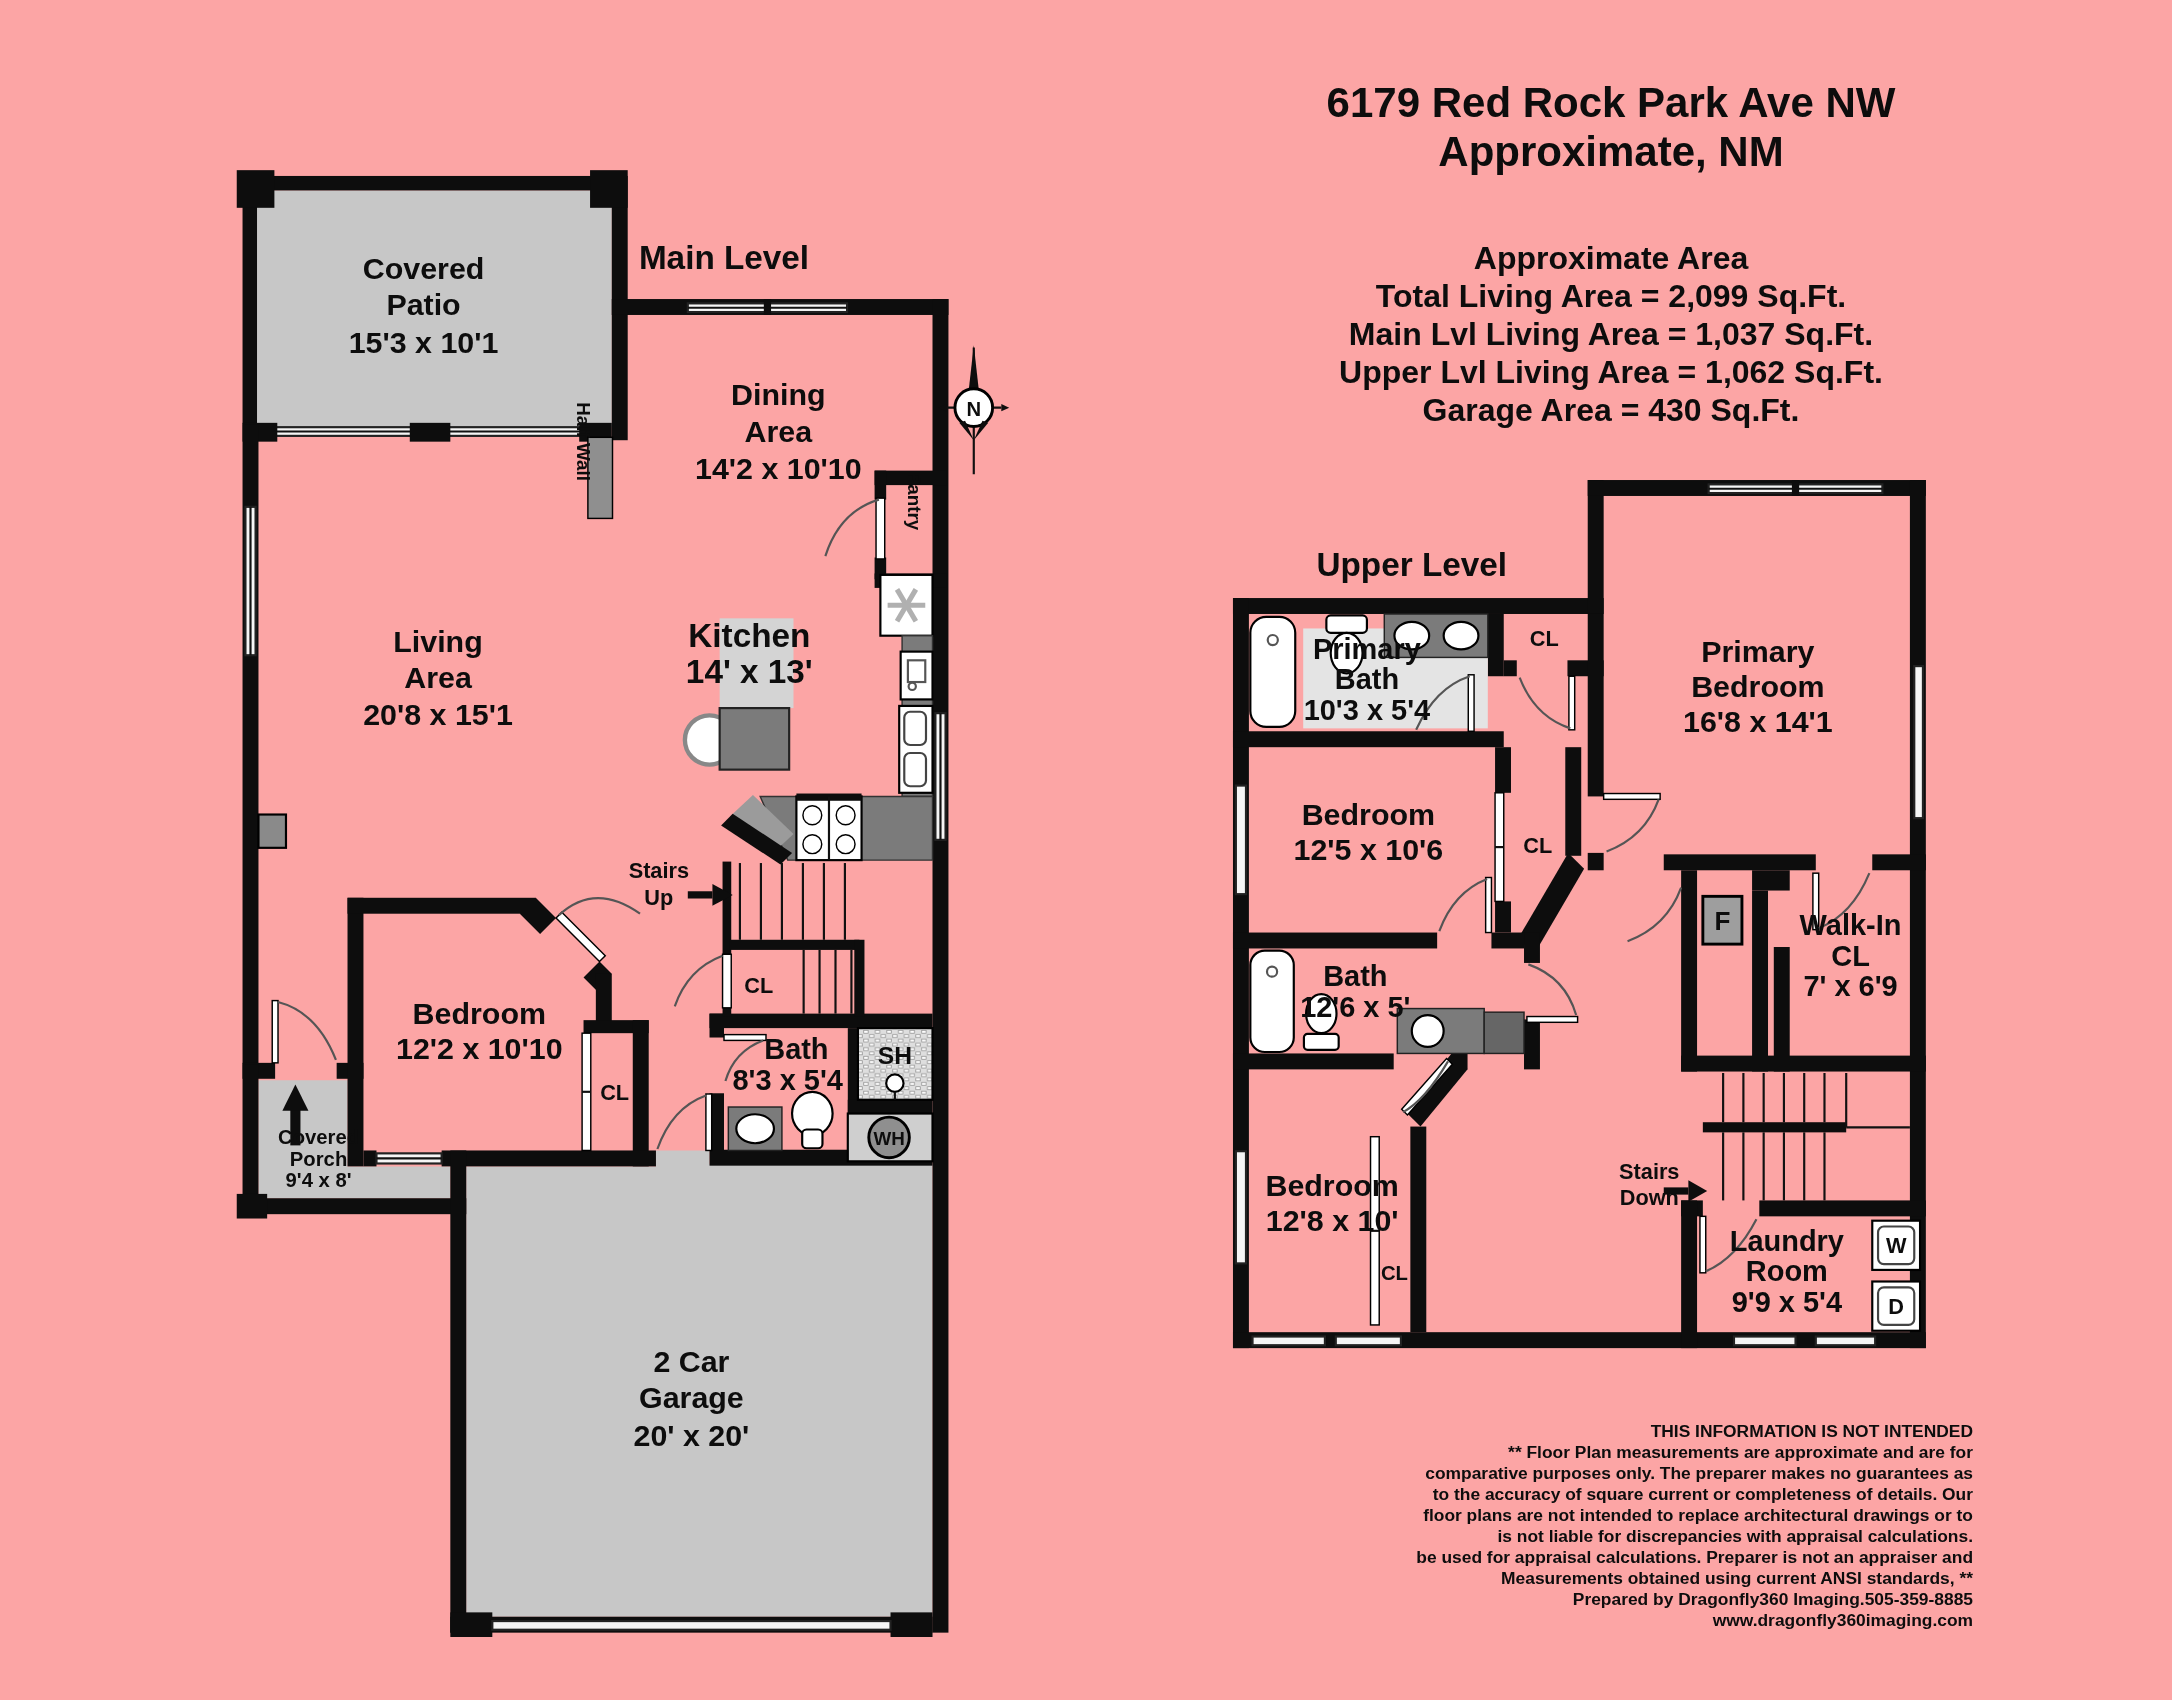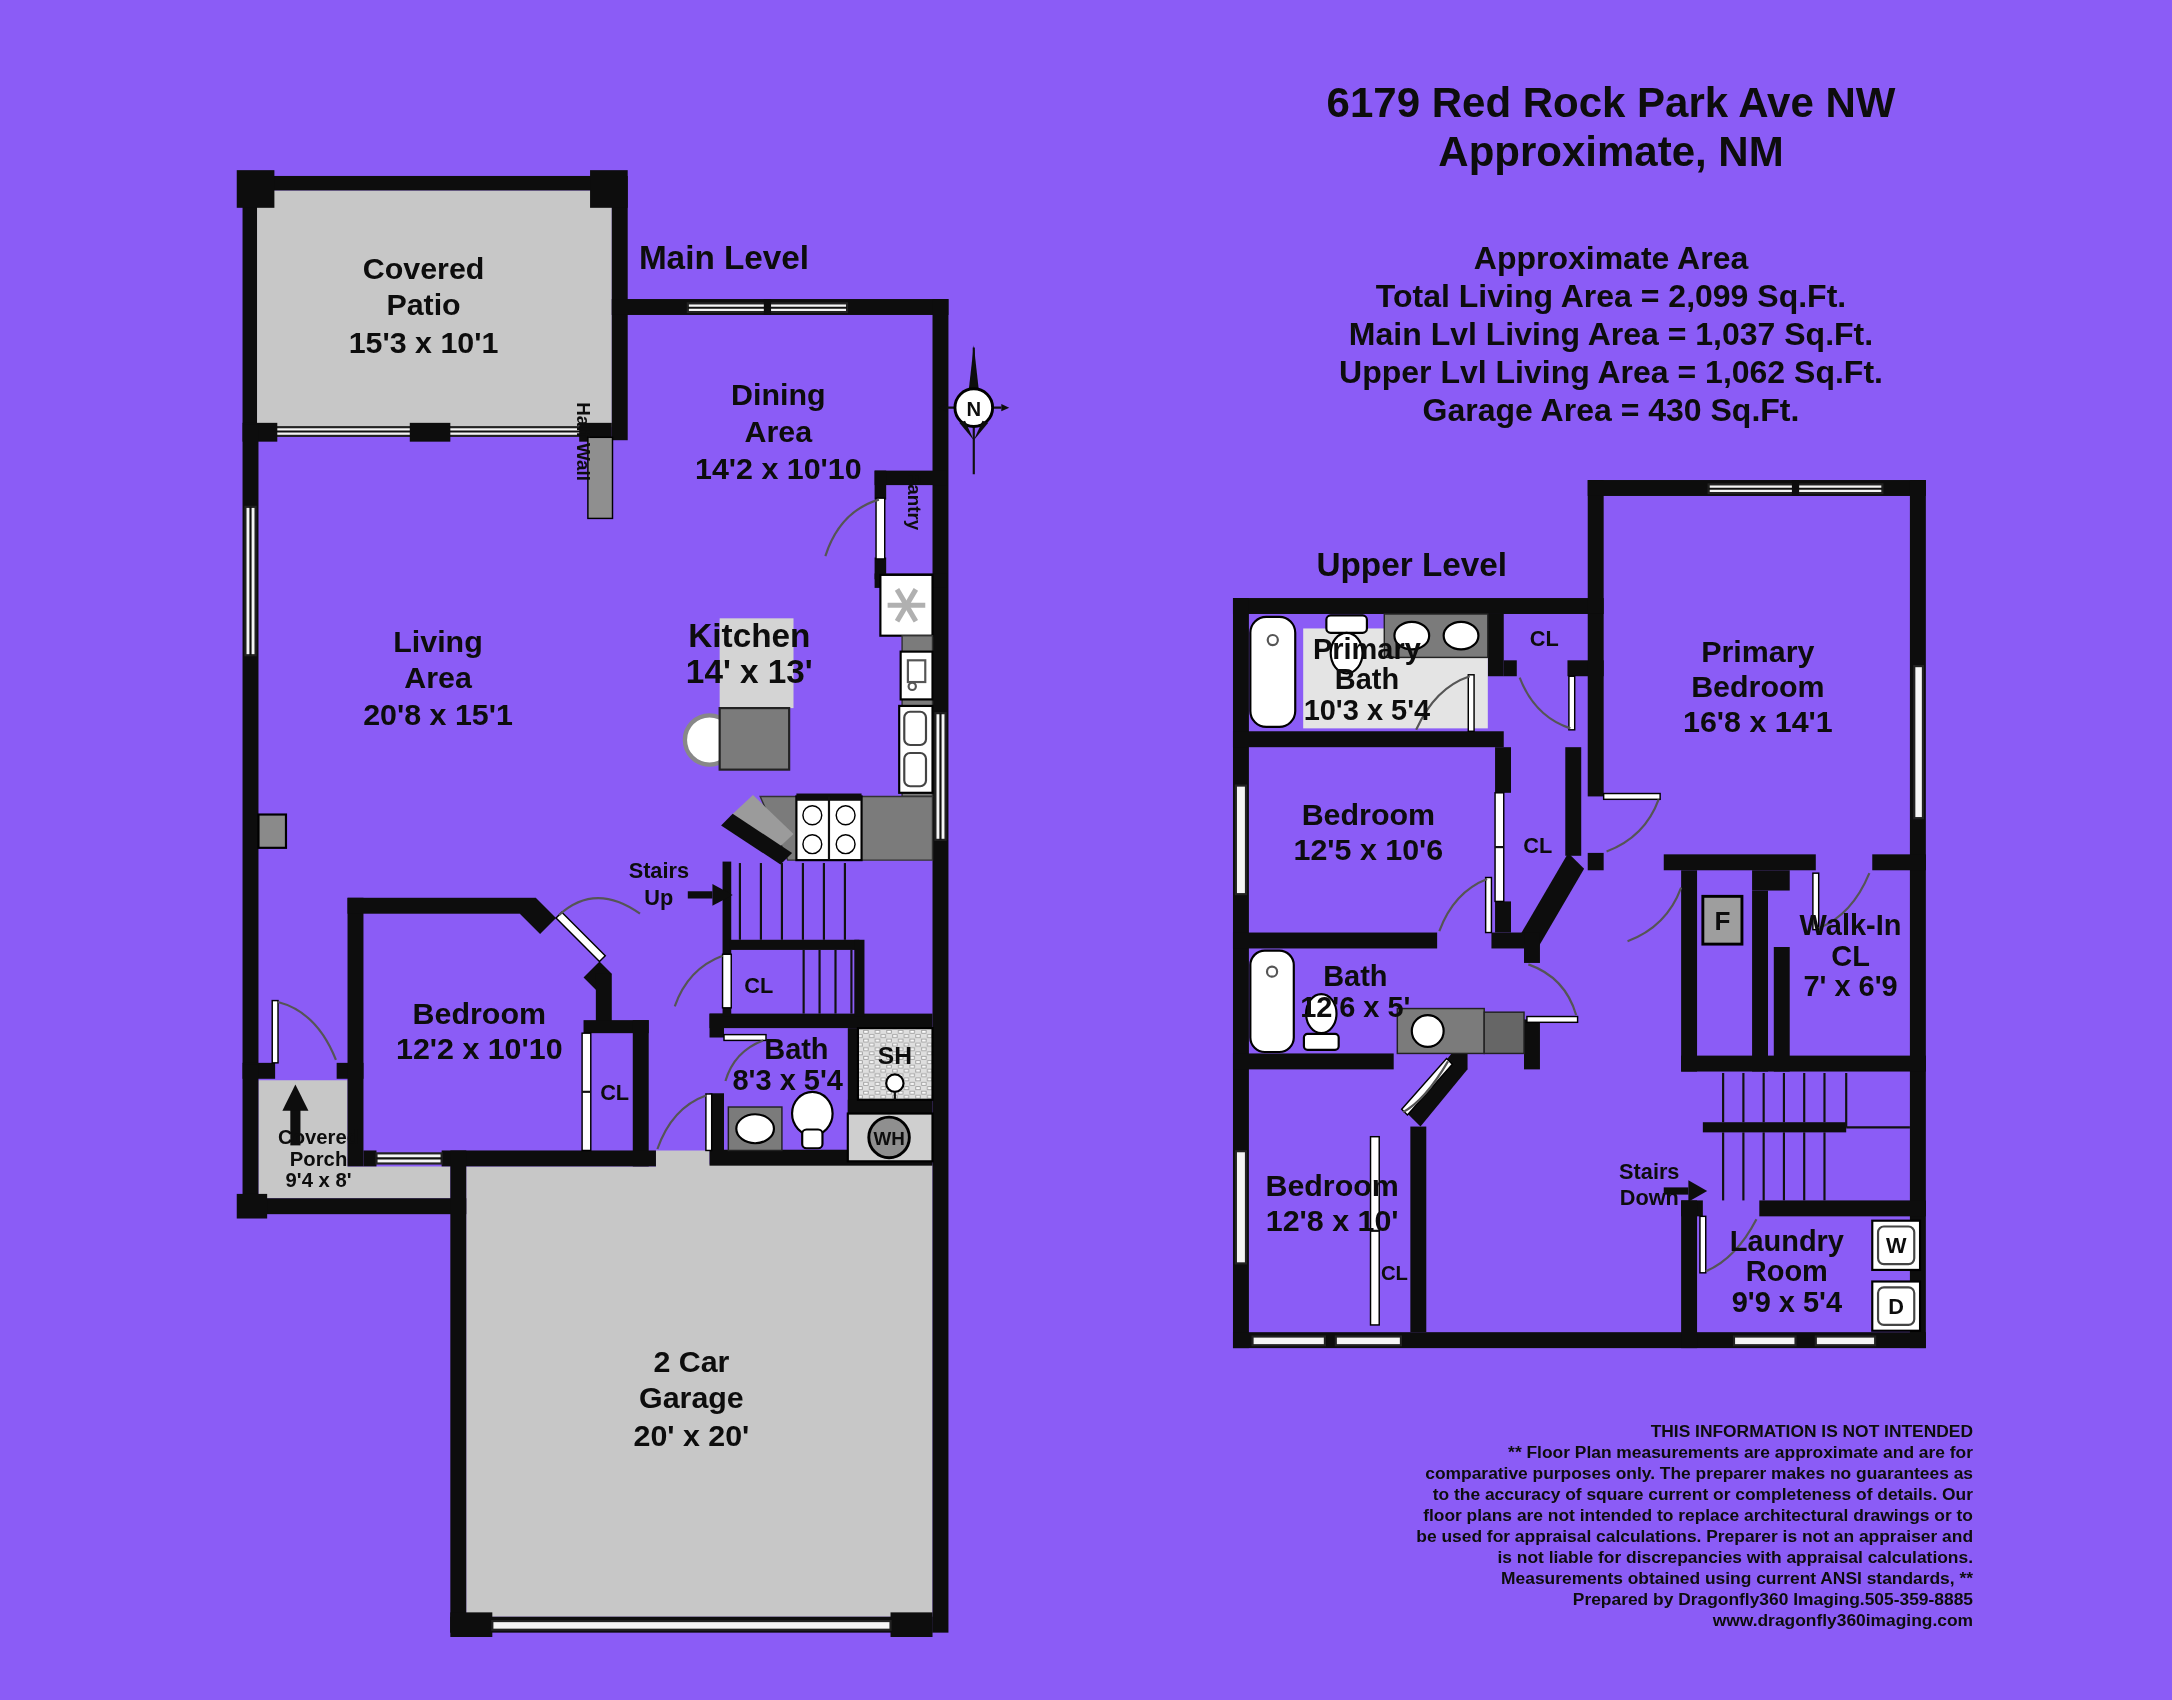--- a/index.html
+++ b/index.html
@@ -1,16 +1,16 @@
 <!DOCTYPE html>
 <html style="font-size:11.6px"><head>
 <meta charset="utf-8">
 <style>
   html,body{margin:0;padding:0;background:#fff;}
-  .canvas{position:relative;width:2172px;height:1700px;background:#8b5cf6;overflow:hidden;
+  .canvas{position:relative;width:2172px;height:1700px;background:#fca5a5;overflow:hidden;
           font-family:"Liberation Sans",sans-serif;color:#111;}
   .txtblock{position:absolute;text-align:center;font-weight:bold;color:#0d0d0d;}
   #address{left:1249px;top:78px;width:724px;font-size:42px;line-height:49px;}
   #areas{left:1249px;top:239px;width:724px;font-size:32px;line-height:38px;}
   #disclaimer{left:1249px;top:1421px;width:724px;font-size:17.4px;line-height:21px;text-align:right;}
   svg text{font-family:"Liberation Sans",sans-serif;font-weight:bold;fill:#0d0d0d;}
   .wall{fill:#0d0d0d;}
   .garea{fill:#c7c7c7;}
   .thin{stroke:#111;stroke-width:3;fill:none;}
   .arc{stroke:#555;stroke-width:3;fill:none;}
@@ -408,21 +408,21 @@
       </g>
     </g>
   </svg>
 
   <div id="disclaimer" class="txtblock">
     <div>THIS INFORMATION IS NOT INTENDED</div>
     <div>** Floor Plan measurements are approximate and are for</div>
     <div>comparative purposes only. The preparer makes no guarantees as</div>
     <div>to the accuracy of square current or completeness of details. Our</div>
     <div>floor plans are not intended to replace architectural drawings or to</div>
+    <div>is not liable for discrepancies with appraisal calculations.</div>
     <div>be used for appraisal calculations. Preparer is not an appraiser and</div>
-    <div>is not liable for discrepancies with appraisal calculations.</div>
     <div>Measurements obtained using current ANSI standards, **</div>
     <div>Prepared by Dragonfly360 Imaging.505-359-8885</div>
     <div>www.dragonfly360imaging.com</div>
   </div>
 
 </div>
 
 
 </body></html>

